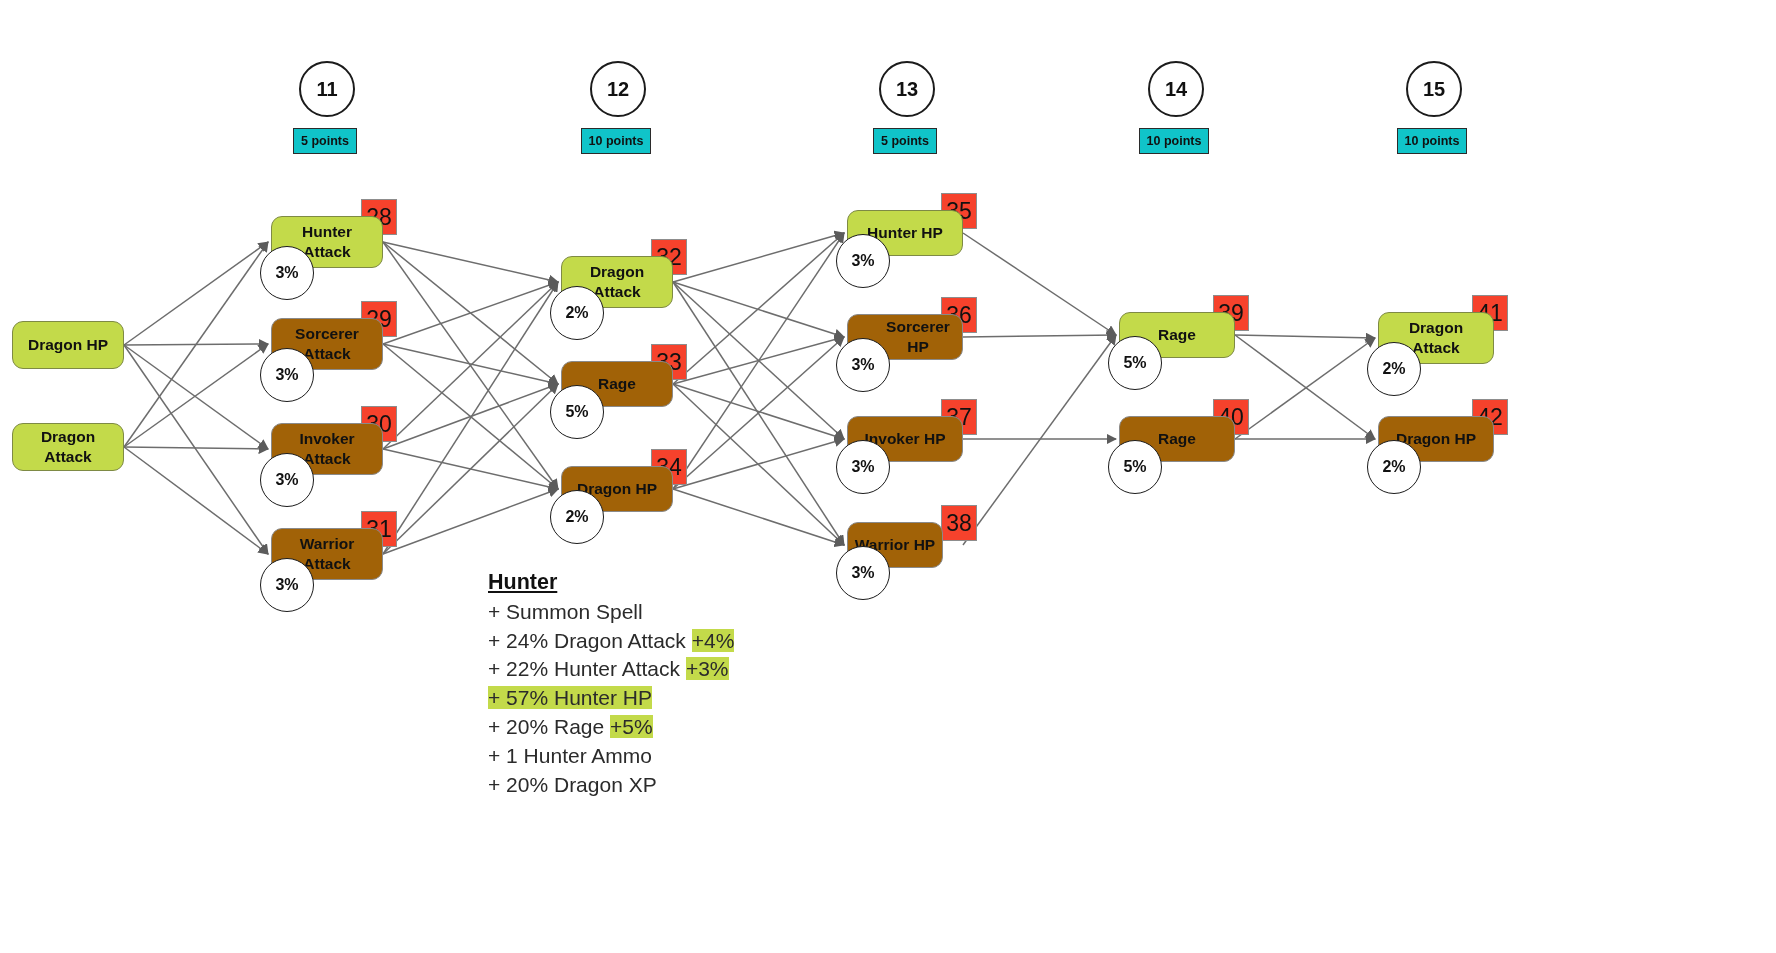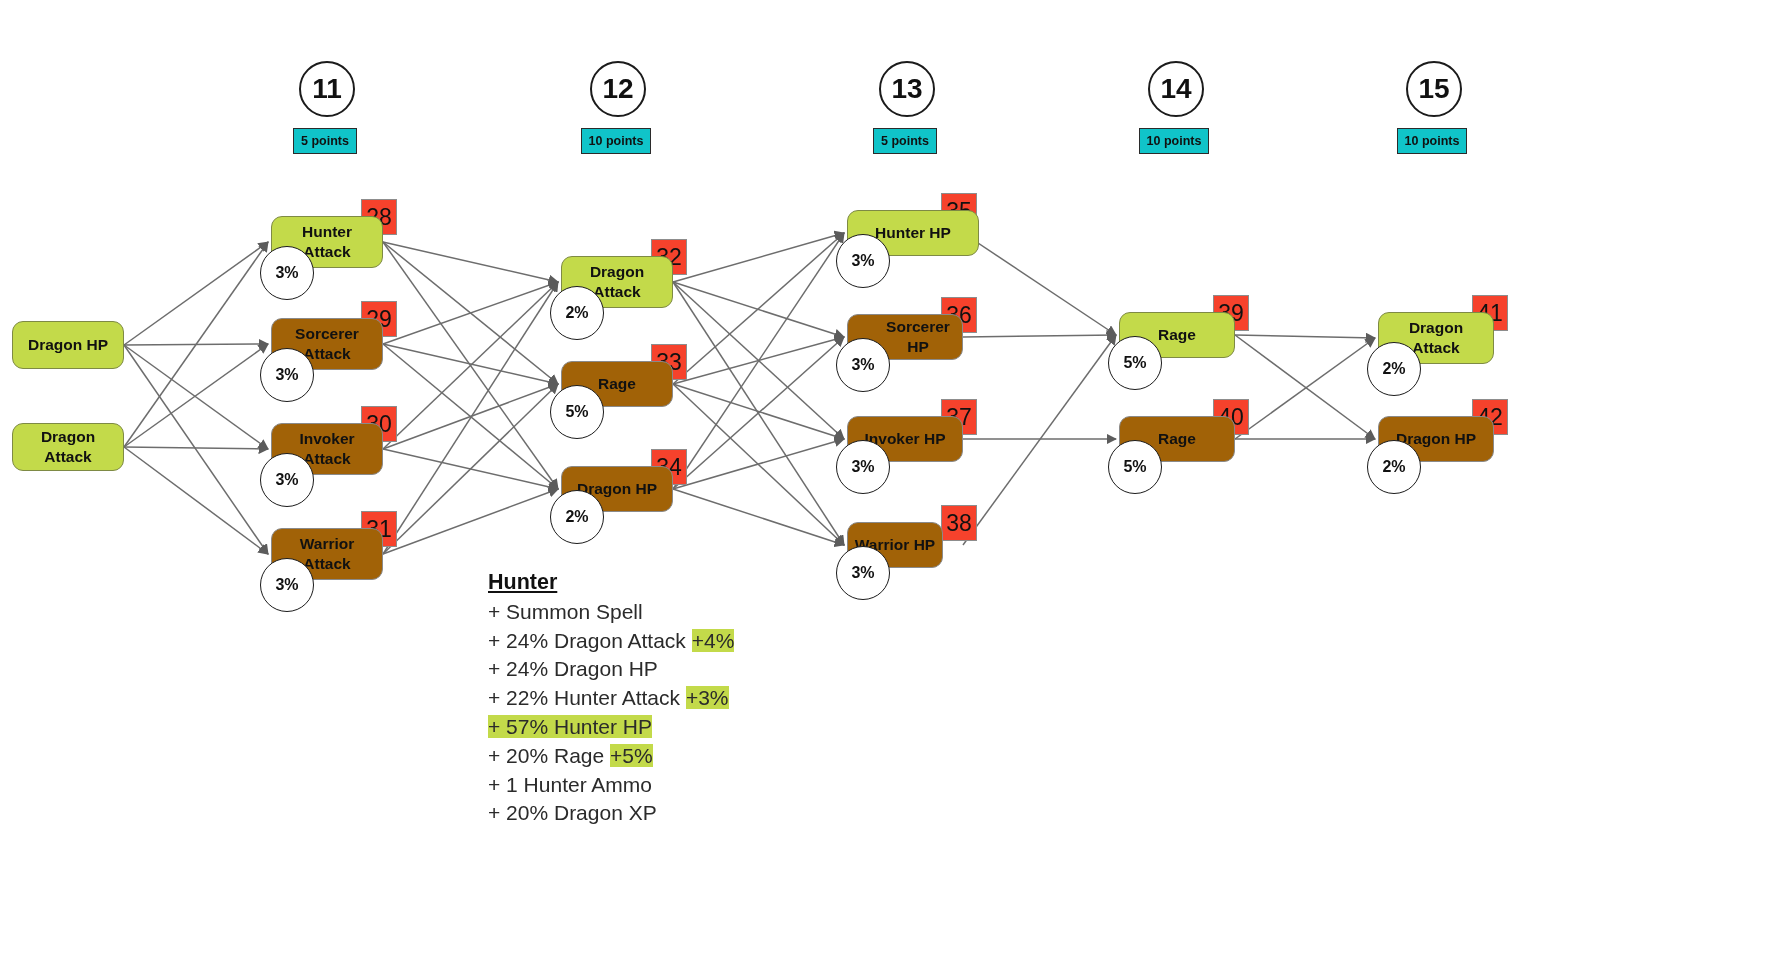--- a/index.html
+++ b/index.html
@@ -20,21 +20,21 @@
     font-weight:bold;font-size:21px;color:#0d0d0d;
     letter-spacing:.1px;
   }
   .title-banner u{text-decoration:underline;}
 
   
   .tier-circle{
     position:absolute;width:52px;height:52px;border-radius:50%;
     border:2.4px solid #1b1b1b;background:#ffffff;
     display:flex;align-items:center;justify-content:center;
-    font-weight:bold;font-size:28px;color:#111;text-align:right;
+    font-weight:bold;font-size:20px;color:#111;text-align:right;
   }
   .tier-points{
     position:absolute;height:26px;
     background:#10c4c9;border:1.5px solid #2b2b2b;
     display:flex;align-items:center;justify-content:center;
     font-weight:bold;font-size:12.5px;color:#111;
     padding:0 6px;box-sizing:border-box;
   }
 
   
@@ -232,21 +232,21 @@
       </div>
       <div class="node" style="left: 561px; top: 466px; width: 112px; height: 46px;">
         <span class="lbl">Dragon HP</span>
       </div>
       <div class="pct" style="left: 550px; top: 490px;">
         <span>2%</span>
       </div>
       <div class="badge" style="left: 941px; top: 193px;">
         <span>35</span>
       </div>
-      <div class="node green" style="left: 847px; top: 210px; width: 132px; height: 46px;">
+      <div class="node green" style="left: 847px; top: 210px; width: 116px; height: 46px;">
         <span class="lbl">Hunter HP</span>
       </div>
       <div class="pct" style="left: 836px; top: 234px;">
         <span>3%</span>
       </div>
       <div class="badge" style="left: 941px; top: 297px;">
         <span>36</span>
       </div>
       <div class="node" style="left: 847px; top: 314px; width: 116px; height: 46px; padding-left: 26px;">
         <span class="lbl">Sorcerer HP</span>
@@ -308,21 +308,20 @@
       </div>
       <div class="pct" style="left: 1367px; top: 440px;">
         <span>2%</span>
       </div>
     </div>
 
   <div class="perk-list" id="perk-list" style="left: 488px; top: 568px;">
       <div class="perk-title">Hunter</div>
       <div class="perk-line"><span>+ Summon Spell</span></div>
       <div class="perk-line"><span>+ 24% Dragon Attack</span> <span class="hl">+4%</span></div>
-      <div class="perk-line"><span>+ 24% Dragon HP</span></div>
       <div class="perk-line"><span>+ 22% Hunter Attack</span> <span class="hl">+3%</span></div>
       <div class="perk-line"><span class="hl">+ 57% Hunter HP</span></div>
       <div class="perk-line"><span>+ 20% Rage</span> <span class="hl">+5%</span></div>
       <div class="perk-line"><span>+ 1 Hunter Ammo</span></div>
       <div class="perk-line"><span>+ 20% Dragon XP</span></div>
     </div>
 
 </div>
 
 </body></html>

